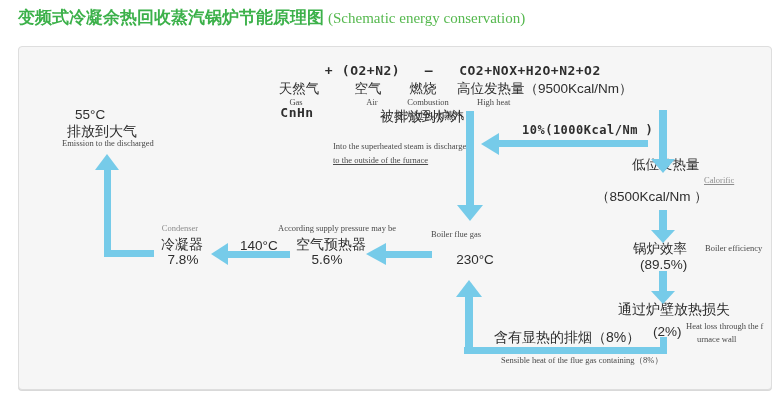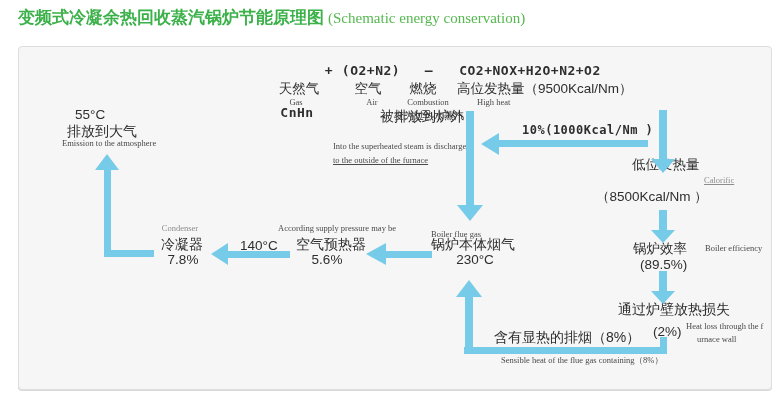--- a/index.html
+++ b/index.html
@@ -48,21 +48,21 @@
   <div class="t cjk cx" style="left:423px;top:81px;">燃烧</div>
   <div class="t cjk" style="left:457px;top:81px;">高位发热量（9500Kcal/Nm）</div>
 
   <div class="t cap cx" style="left:296px;top:98px;">Gas</div>
   <div class="t cap cx" style="left:372px;top:98px;">Air</div>
   <div class="t cap cx" style="left:428px;top:98px;">Combustion</div>
   <div class="t cap" style="left:477px;top:98px;">High heat</div>
 
   <div class="t cjk" style="left:75px;top:107px;">55°C</div>
   <div class="t cjk" style="left:67px;top:123px;font-size:14px;">排放到大气</div>
-  <div class="t cap" style="left:62px;top:139px;">Emission to the atmosphere</div>
+  <div class="t cap" style="left:62px;top:139px;">Emission to the discharged</div>
 
   <div class="t cjk" style="right:318px;top:110px;font-size:10px;">变为过热水蒸汽</div>
   <div class="t cjk" style="right:318px;top:108px;font-size:14px;">被排放到炉外</div>
   <div class="t cap" style="left:333px;top:142px;">Into the superheated steam is discharged</div>
   <div class="t cap" style="left:333px;top:156px;text-decoration:underline;">to the outside of the furnace</div>
 
   <div class="t mono" style="left:522px;top:124px;font-size:12px;">10%(1000Kcal/Nm )</div>
 
   <div class="t cjk" style="left:632px;top:157px;">低位发热量</div>
   <div class="t cap muted" style="left:704px;top:176px;text-decoration:underline;">Calorific</div>
@@ -74,21 +74,20 @@
 
   <div class="t cjk" style="left:618px;top:301px;font-size:14px;text-align:center;">通过炉壁放热损失</div>
   <div class="t cjk" style="left:653px;top:324px;">(2%)</div>
   <div class="t cap" style="left:686px;top:322px;">Heat loss through the f</div>
   <div class="t cap" style="left:697px;top:335px;">urnace wall</div>
 
   <div class="t cjk" style="left:494px;top:329px;font-size:14px;">含有显热的排烟（8%）</div>
   <div class="t cap" style="left:501px;top:356px;">Sensible heat of the flue gas containing（8%）</div>
 
   <div class="t cap cx" style="left:456px;top:230px;text-align:right;">Boiler flue gas</div>
-  <div class="t cjk cx" style="left:473px;top:236px;font-size:14px;">锅炉本体烟气</div>
   <div class="t cjk cx" style="left:475px;top:252px;">230°C</div>
 
   <div class="t cap" style="left:278px;top:224px;">According supply pressure may be</div>
   <div class="t cjk cx" style="left:331px;top:236px;font-size:14px;">空气预热器</div>
   <div class="t cjk cx" style="left:327px;top:252px;">5.6%</div>
 
   <div class="t cjk" style="left:240px;top:238px;">140°C</div>
 
   <div class="t cap muted cx" style="left:180px;top:224px;">Condenser</div>
   <div class="t cjk cx" style="left:182px;top:236px;font-size:14px;">冷凝器</div>

